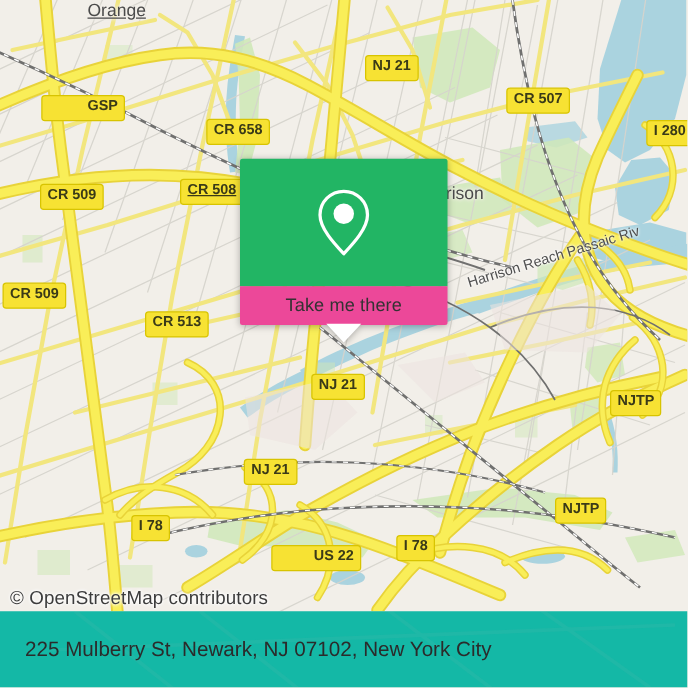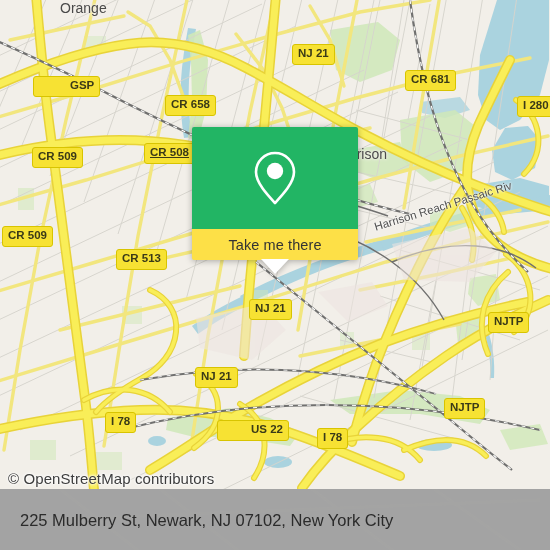--- a/index.html
+++ b/index.html
@@ -71,40 +71,40 @@
     filter: drop-shadow(0 1px 3px rgba(0,0,0,.30));
   }
   #popup-head {
     width: 100%; height: 102px;
     background: #22b564;
     border-radius: 2px 2px 0 0;
     display: flex; align-items: center; justify-content: center;
   }
   #popup-foot {
     width: 100%; height: 31px;
-    background: #fde047;
+    background: #ec4899;
     border-radius: 0 0 2px 2px;
     display: flex; align-items: center; justify-content: center;
   }
   #popup-foot span {
     font-size: 14.5px; color: #333333; letter-spacing: .1px;
   }
   #popup-tail {
     position: absolute; left: 69px; top: 132px;
     width: 0; height: 0;
     border-left: 14px solid transparent;
     border-right: 14px solid transparent;
     border-top: 15px solid #ffffff;
   }
 
   
   #bottombar {
     position: absolute; left: 0; top: 489px;
     width: 550px; height: 61px;
-    background: #a3a3a3;
+    background: #14b8a6;
     overflow: hidden;
   }
   #bottombar .wm {
     position: absolute; left: 0; top: -489px;
     width: 550px; height: 550px;
     opacity: .07;
     pointer-events: none;
   }
   #addr {
     position: absolute; left: 20px; top: 50%;
@@ -319,35 +319,35 @@
           <path d="M392,244 L470,228 L496,252 L470,282 L404,280 Z"></path>
           <path d="M196,318 L262,304 L286,330 L252,360 L200,348 Z"></path>
           <path d="M318,292 L372,282 L388,306 L348,322 Z"></path>
         </g>
       </g>
     </svg>
 
     <div id="labels">
         <div class="shield" style="left: 165px; top: 51px; margin-top: 44px;">CR 658</div>
         <div class="shield" style="left: 292px; top: 44px;">NJ 21</div>
-        <div class="shield" style="left: 405px; top: 70px;">CR 681</div>
+        <div class="shield" style="left: 405px; top: 70px;">CR 507</div>
         <div class="shield" style="left: 517px; top: 96px;">I 280</div>
         <div class="shield" style="left: 33px; top: 76px; padding-left: 36px;">GSP</div>
         <div class="shield" style="left: 32px; top: 147px;">CR 509</div>
         <div class="shield" style="left: 144px; top: 143px; text-decoration: underline;">CR 508</div>
         <div class="shield" style="left: 2px; top: 226px;">CR 509</div>
         <div class="shield" style="left: 116px; top: 249px;">CR 513</div>
         <div class="shield" style="left: 249px; top: 299px;">NJ 21</div>
         <div class="shield" style="left: 488px; top: 312px;">NJTP</div>
         <div class="shield" style="left: 195px; top: 367px;">NJ 21</div>
         <div class="shield" style="left: 105px; top: 412px;">I 78</div>
         <div class="shield" style="left: 444px; top: 398px;">NJTP</div>
         <div class="shield" style="left: 317px; top: 428px;">I 78</div>
-        <div class="shield" style="left: 217px; top: 420px; padding-left: 33px;">US 22</div>
-        <div class="placelabel" style="left: 60px; top: 0px;">Orange</div>
+        <div class="shield" style="left: 217px; top: 436px; padding-left: 33px;">US 22</div>
+        <div class="placelabel" style="left: 70px; top: 0px; text-decoration: underline;">Orange</div>
         <div class="placelabel" style="left: 352px; top: 146px;">rrison</div>
         <div class="riverlabel" style="left: 443px; top: 200px; transform: rotate(-17deg) translateX(-50%);">Harrison Reach Passaic Riv</div>
       </div>
 
     <div class="attrib">© OpenStreetMap contributors</div>
   </div>
 
   <div id="popup">
     <div id="popup-head">
       <svg width="46" height="56" viewBox="0 0 46 56">

